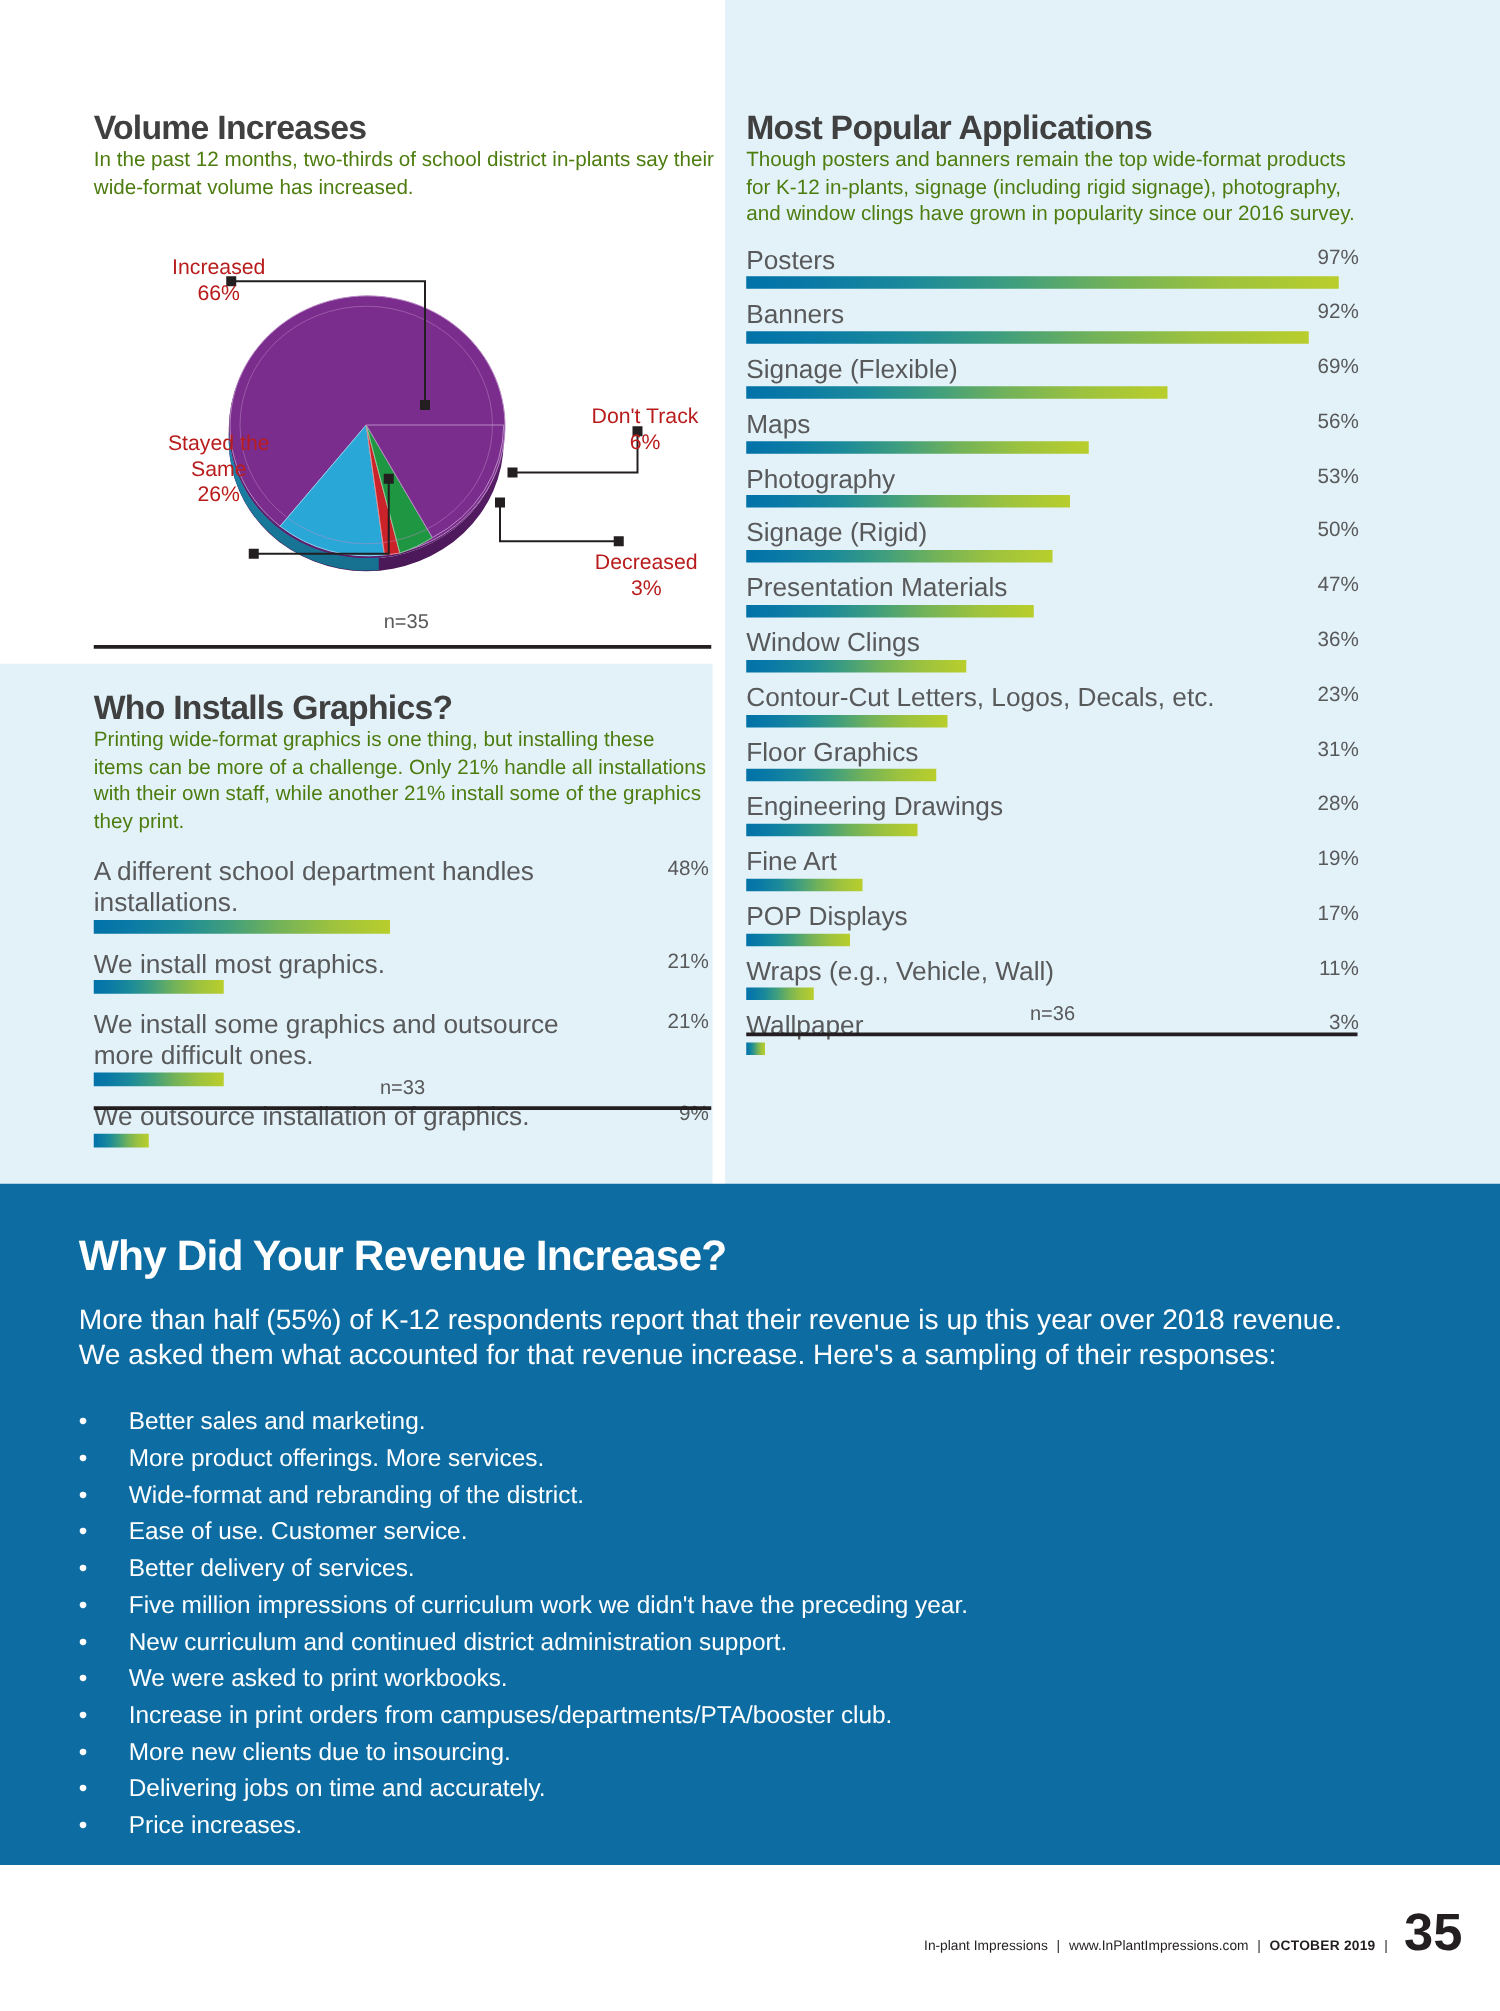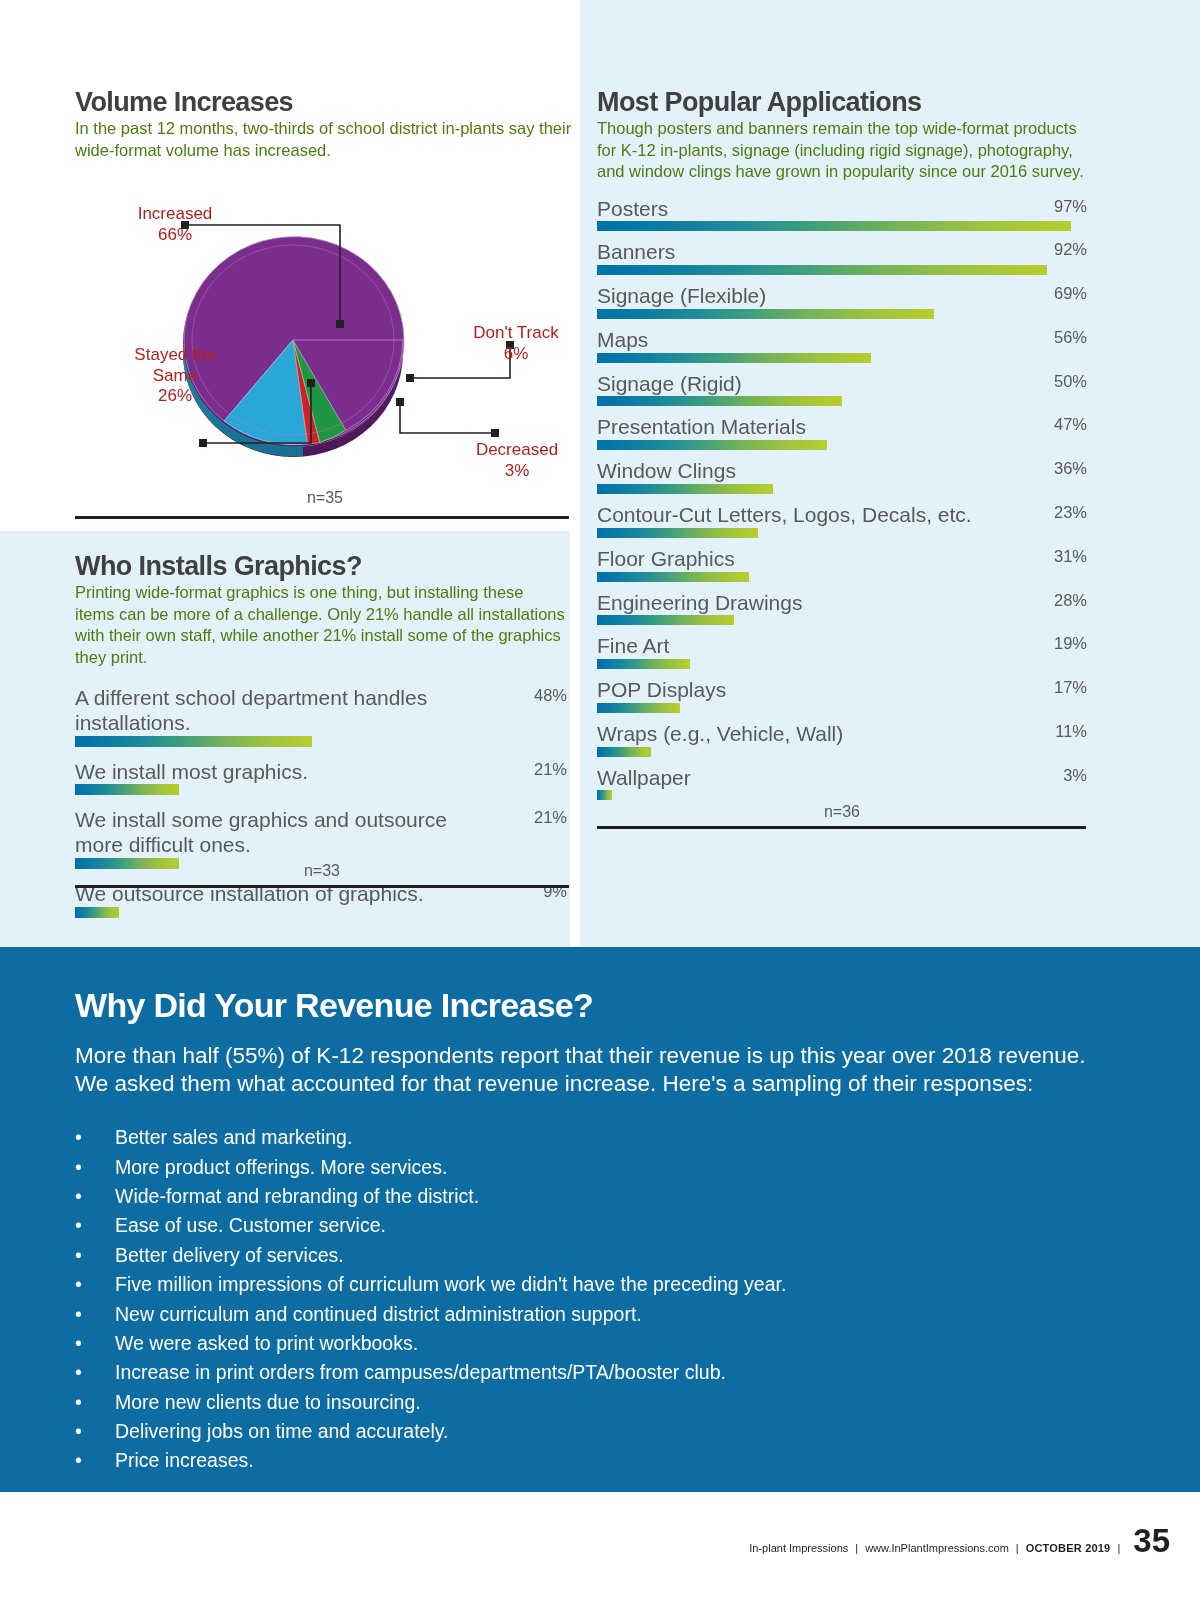--- a/index.html
+++ b/index.html
@@ -131,21 +131,21 @@
     width: 492px;
   }
   .installs-list { margin-top: 18px; }
   .installs-list .bar-row { margin-bottom: 13px; }
   .installs-list .bar-fill { height: 11px; }
   .installs-list .bar-label { max-width: 400px; }
 
   
   .block-revenue {
     position: absolute;
-    left: 75px; top: 988px;
+    left: 63px; top: 988px;
     width: 1050px;
     color: #ffffff;
   }
   .block-revenue h2 {
     font-family: "Liberation Sans", sans-serif;
     font-weight: bold;
     font-size: 34px;
     letter-spacing: -0.7px;
     margin: 0 0 18px 0;
     color: #ffffff;
@@ -185,21 +185,21 @@
     align-items: baseline;
     gap: 7px;
     white-space: nowrap;
   }
   .footer-text {
     font-size: 11px;
     color: #231f20;
   }
   .footer-text b { font-weight: bold; letter-spacing: 0.2px;}
   .footer-page {
-    font-size: 33px;
+    font-size: 42px;
     font-weight: bold;
     color: #231f20;
     margin-left: 6px;
     text-align: right;
   }
 </style>
 </head>
 <body>
 
 <div class="panel-right"></div>
@@ -290,20 +290,23 @@
           <div class="bar-fill" style="width: 474.33px;"></div>
         </div></div>
       <div class="bar-row"><span class="bar-label">Banners</span><span class="bar-value">92%</span><div class="bar-track">
           <div class="bar-fill" style="width: 449.88px;"></div>
         </div></div>
       <div class="bar-row"><span class="bar-label">Signage (Flexible)</span><span class="bar-value">69%</span><div class="bar-track">
           <div class="bar-fill" style="width: 337.41px;"></div>
         </div></div>
       <div class="bar-row"><span class="bar-label">Maps</span><span class="bar-value">56%</span><div class="bar-track">
           <div class="bar-fill" style="width: 273.84px;"></div>
+        </div></div>
+      <div class="bar-row"><span class="bar-label">Photography</span><span class="bar-value">53%</span><div class="bar-track">
+          <div class="bar-fill" style="width: 259.17px;"></div>
         </div></div>
       <div class="bar-row"><span class="bar-label">Signage (Rigid)</span><span class="bar-value">50%</span><div class="bar-track">
           <div class="bar-fill" style="width: 244.5px;"></div>
         </div></div>
       <div class="bar-row"><span class="bar-label">Presentation Materials</span><span class="bar-value">47%</span><div class="bar-track">
           <div class="bar-fill" style="width: 229.83px;"></div>
         </div></div>
       <div class="bar-row"><span class="bar-label">Window Clings</span><span class="bar-value">36%</span><div class="bar-track">
           <div class="bar-fill" style="width: 176.04px;"></div>
         </div></div>

